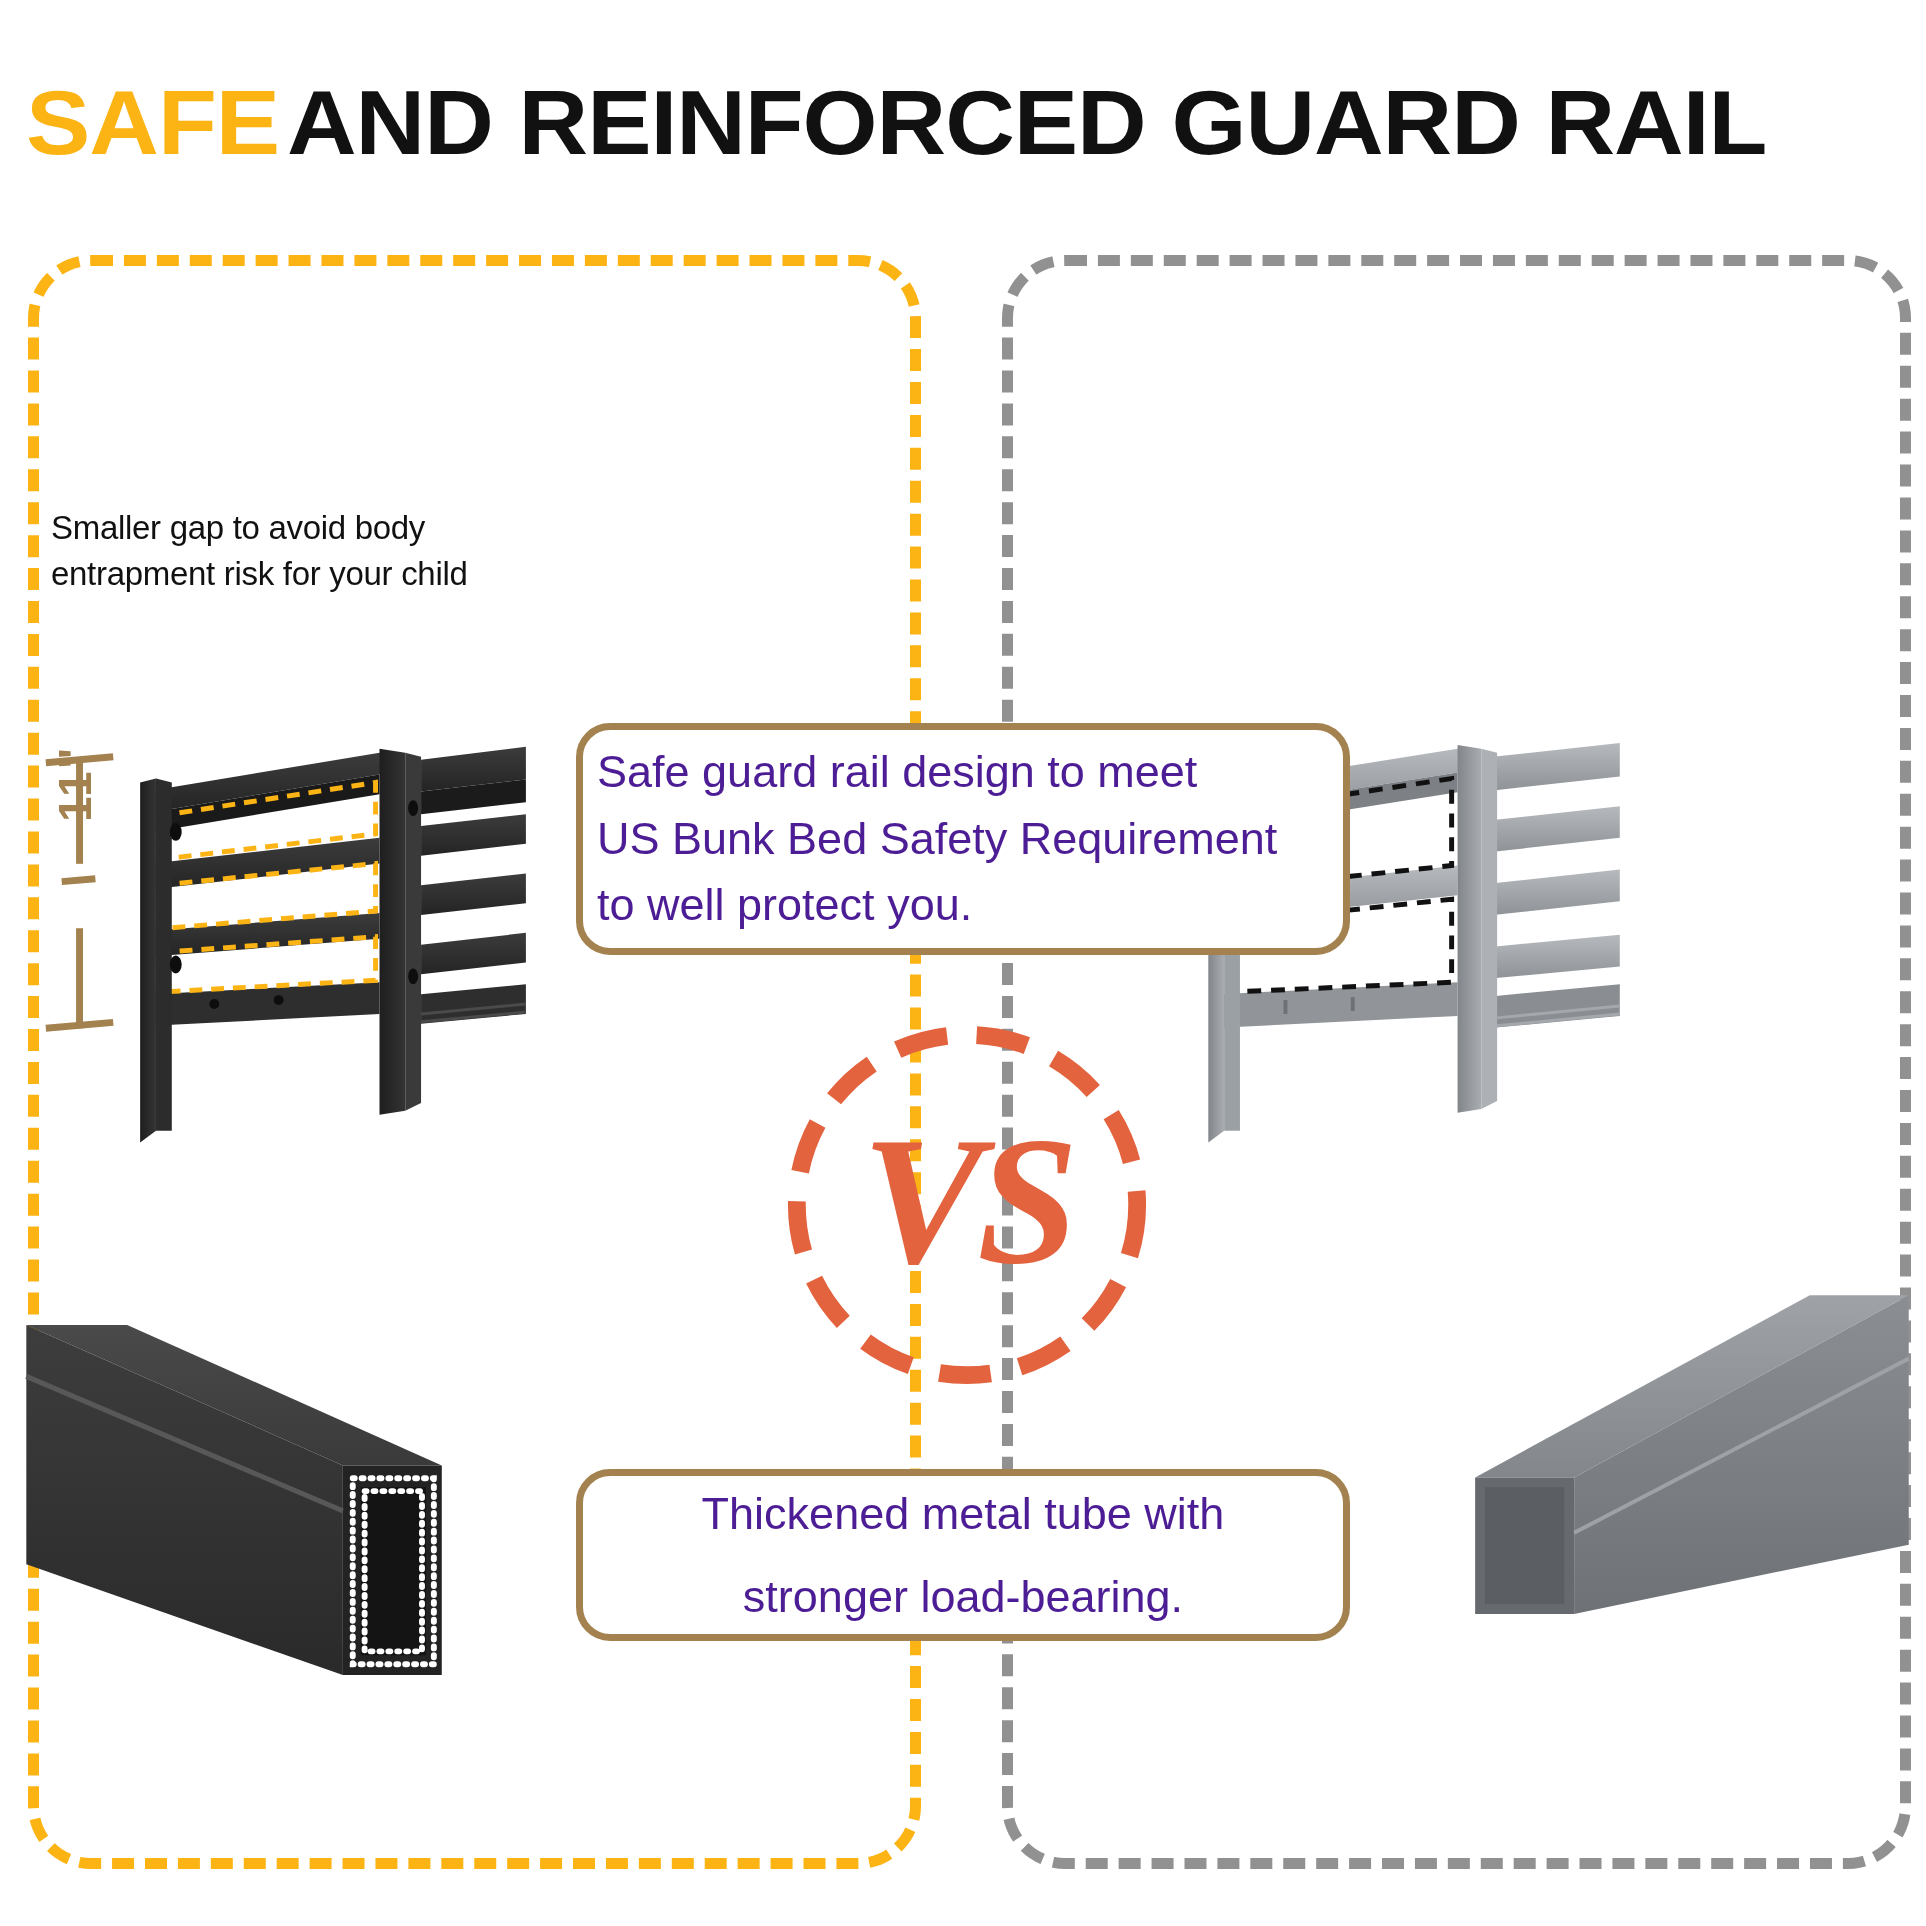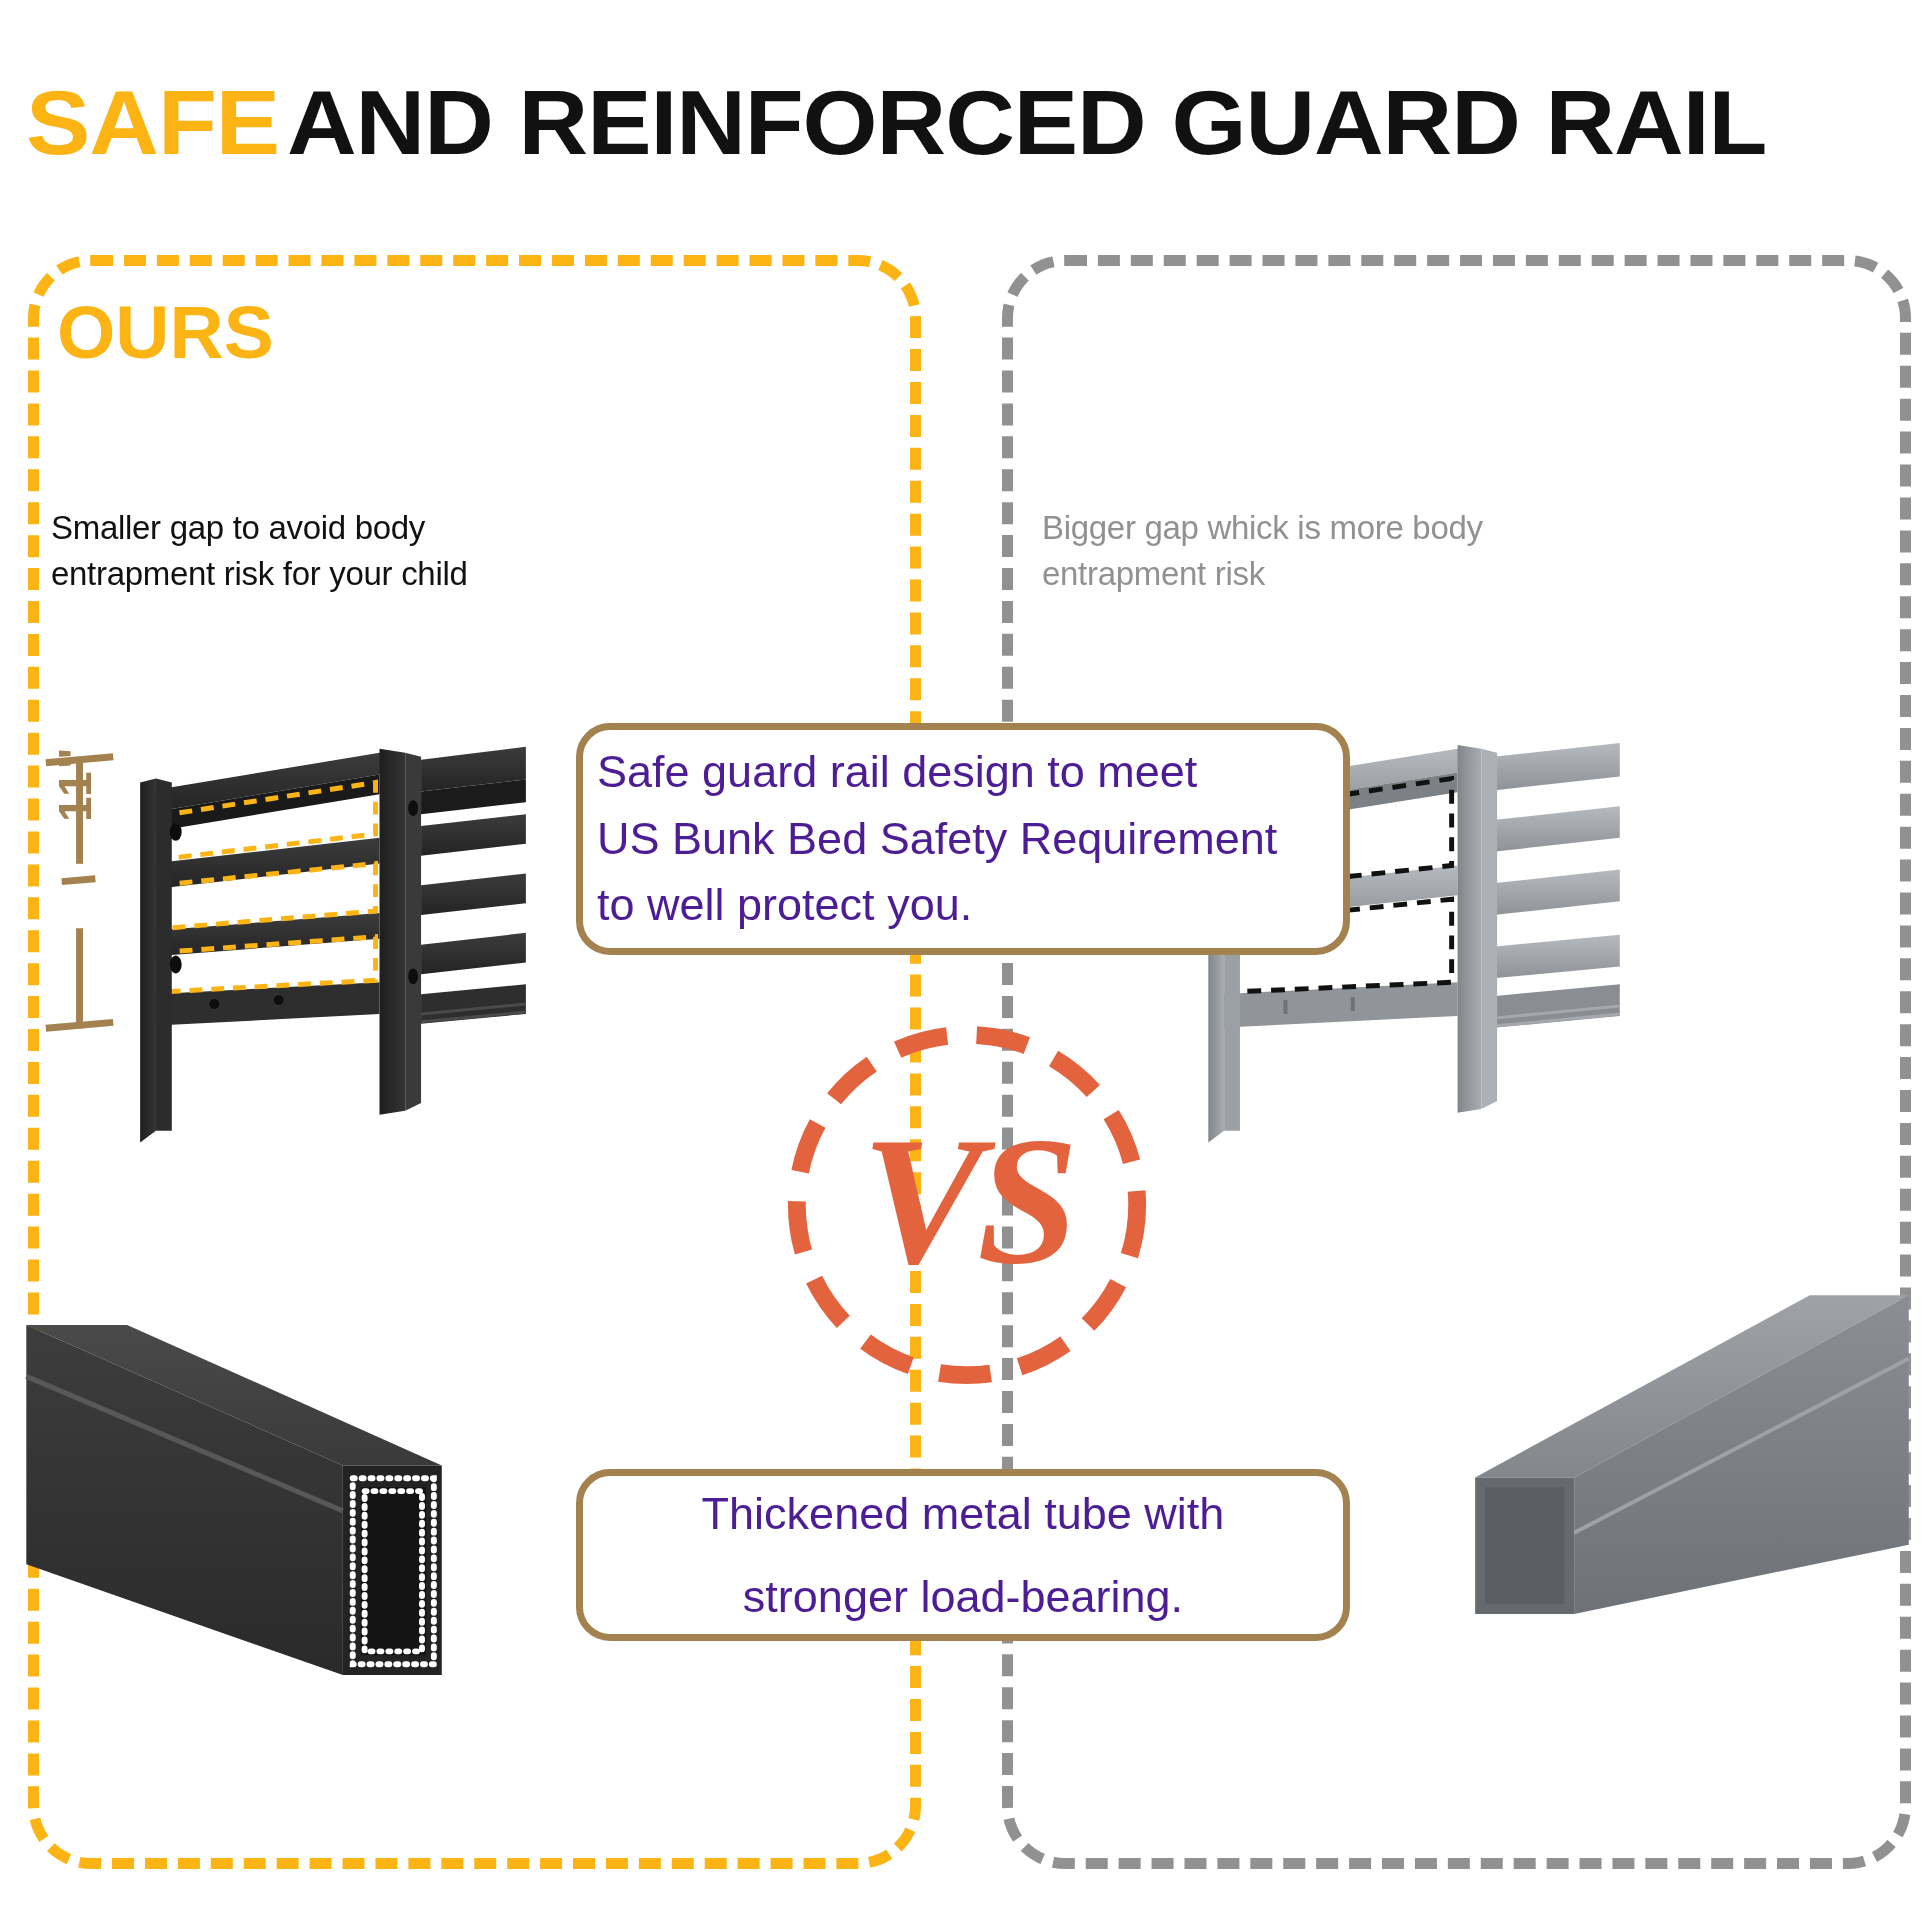--- a/index.html
+++ b/index.html
@@ -193,26 +193,23 @@
 
 <div id="stage">
 
   <div id="title-bar">
     <span class="title-word" id="title-safe">SAFE</span><span class="title-word" id="title-rest">AND REINFORCED GUARD RAIL</span>
   </div>
 
   <div class="panel" id="panel-ours"></div>
   <div class="panel" id="panel-others"></div>
 
-  <div class="panel-heading" id="heading-ours">OURS</div>
 
   <div class="panel-desc" id="desc-ours">Smaller gap to avoid body
 entrapment risk for your child</div>
-  <div class="panel-desc" id="desc-others">Bigger gap whick is more body
-entrapment risk</div>
 
   <svg class="art" id="bed-ours" viewBox="0 0 478 460">
     <defs>
       <linearGradient id="blkTop" x1="0" y1="0" x2="0" y2="1">
         <stop offset="0" stop-color="#3c3c3c"></stop>
           <stop offset="1" stop-color="#242424"></stop>
       </linearGradient>
       <linearGradient id="blkSide" x1="0" y1="0" x2="1" y2="0">
         <stop offset="0" stop-color="#1e1e1e"></stop>
           <stop offset="1" stop-color="#343434"></stop>

